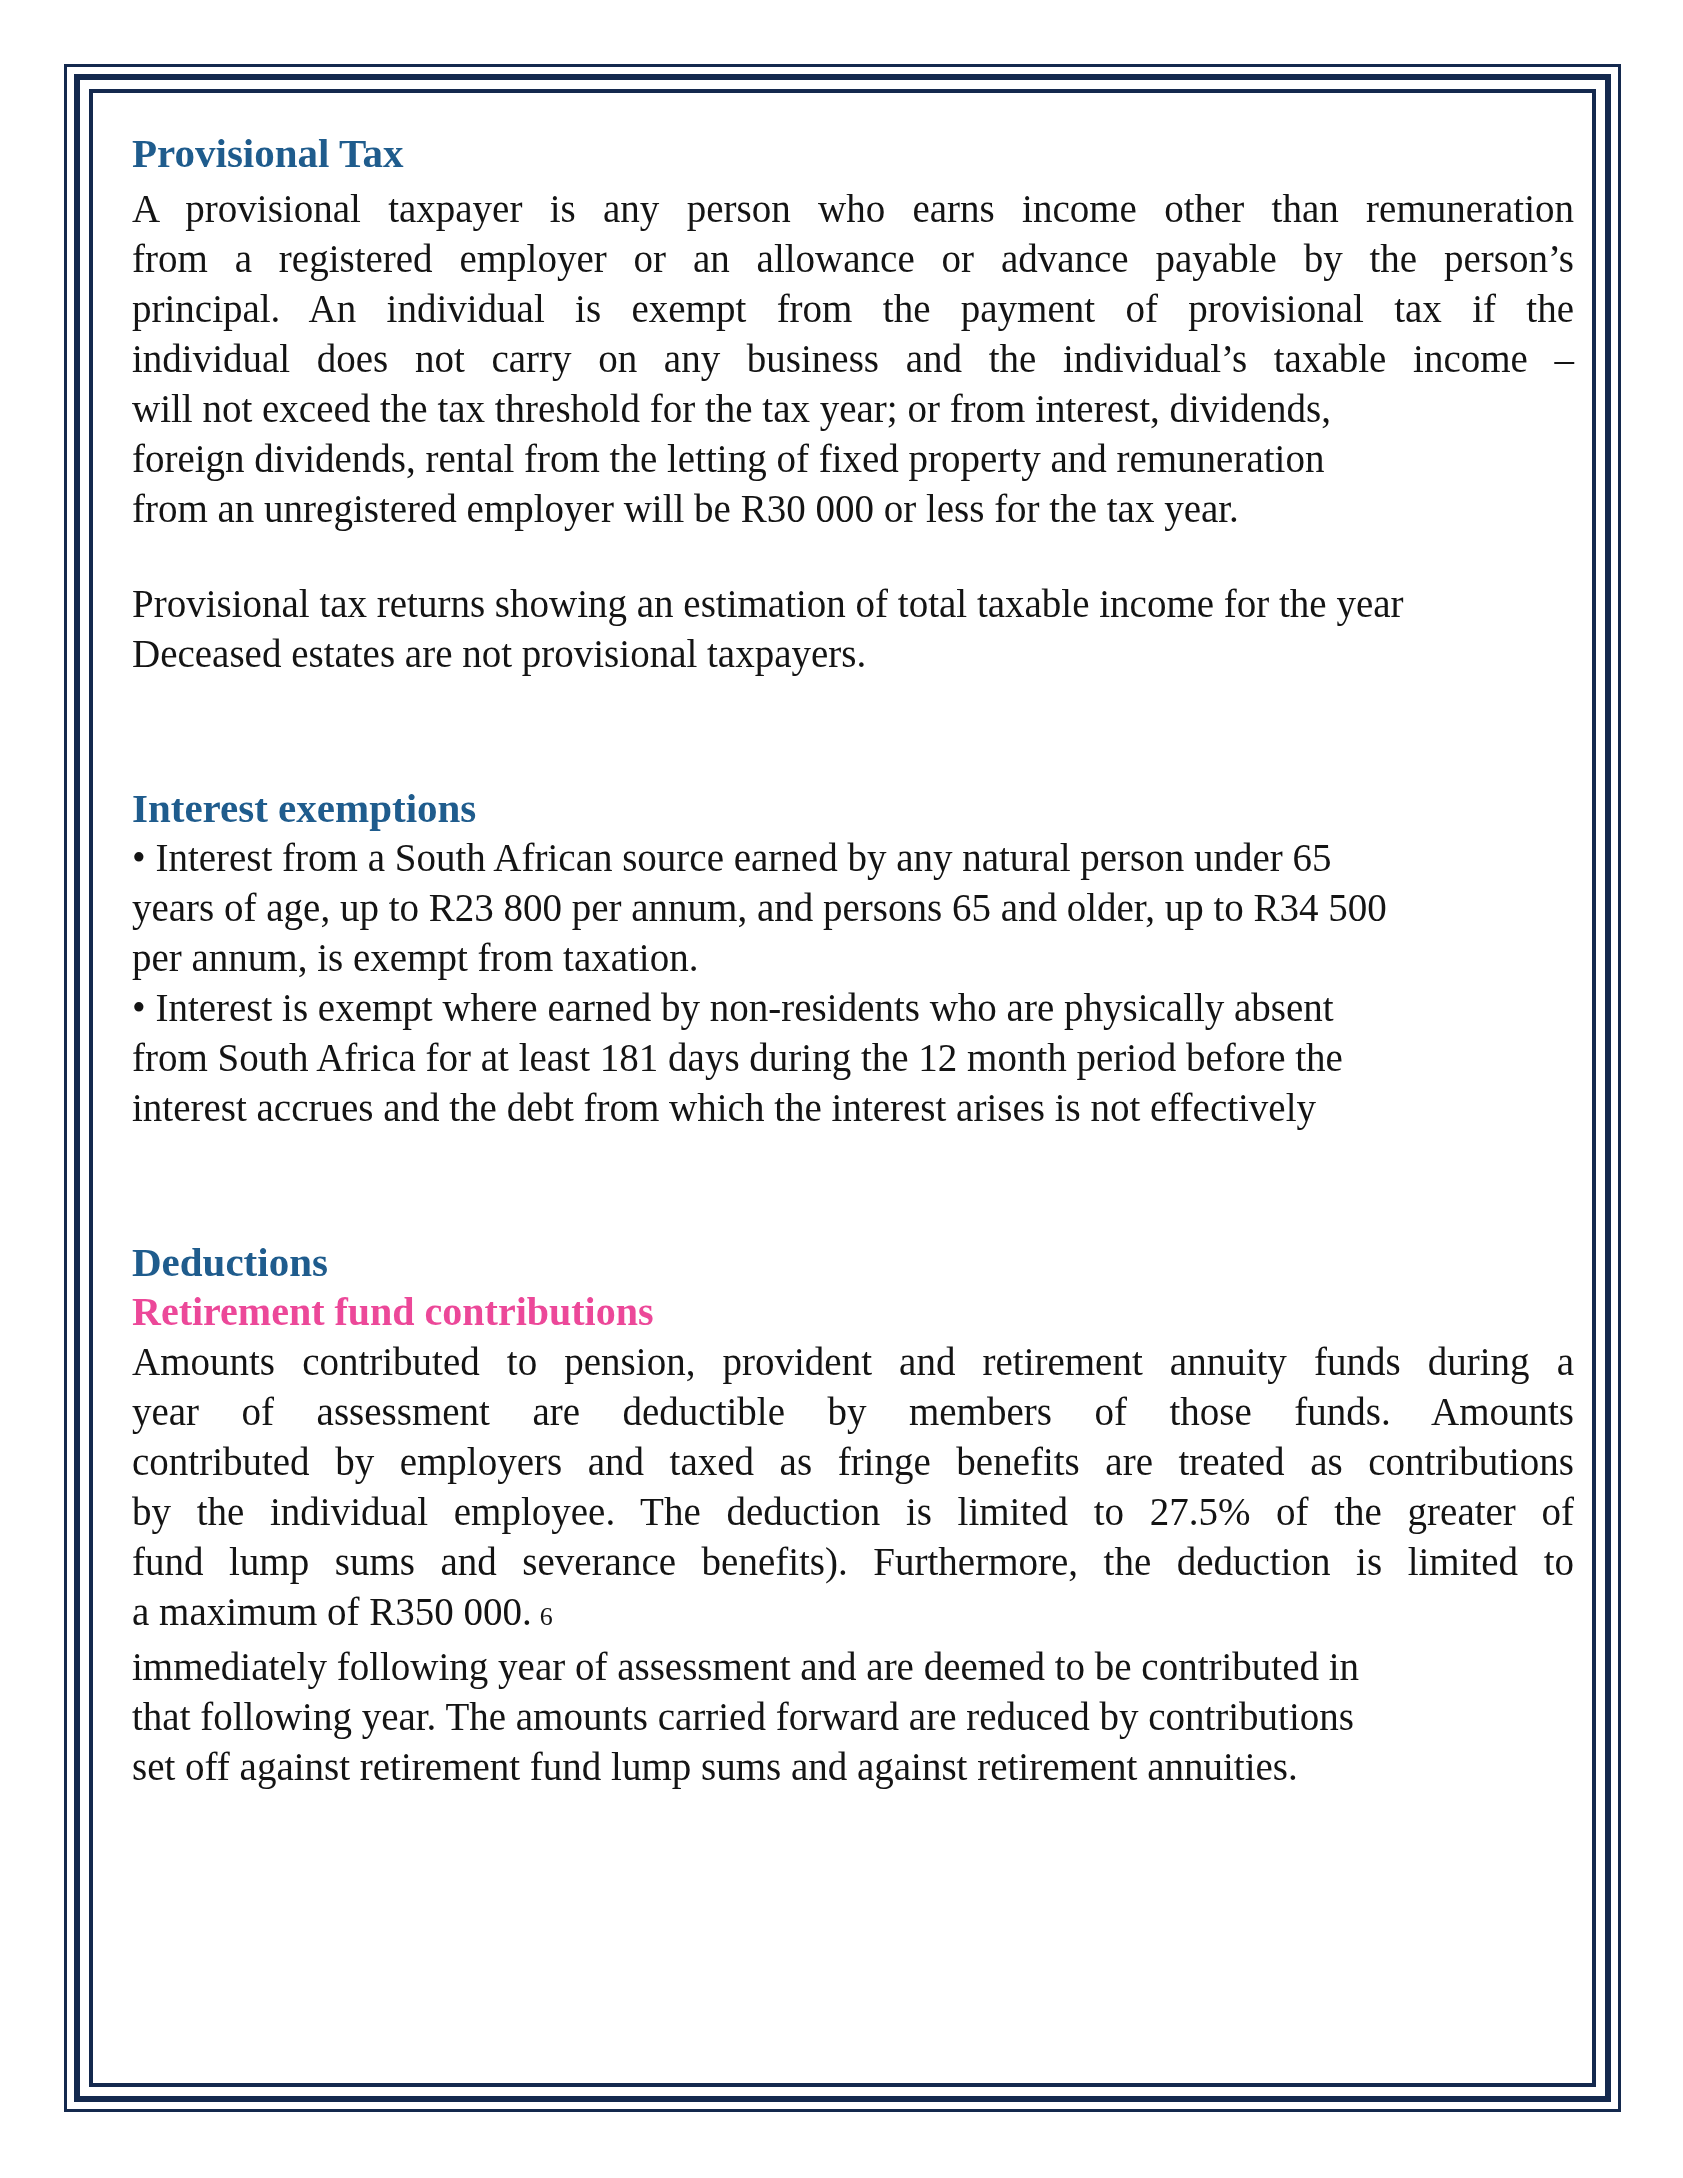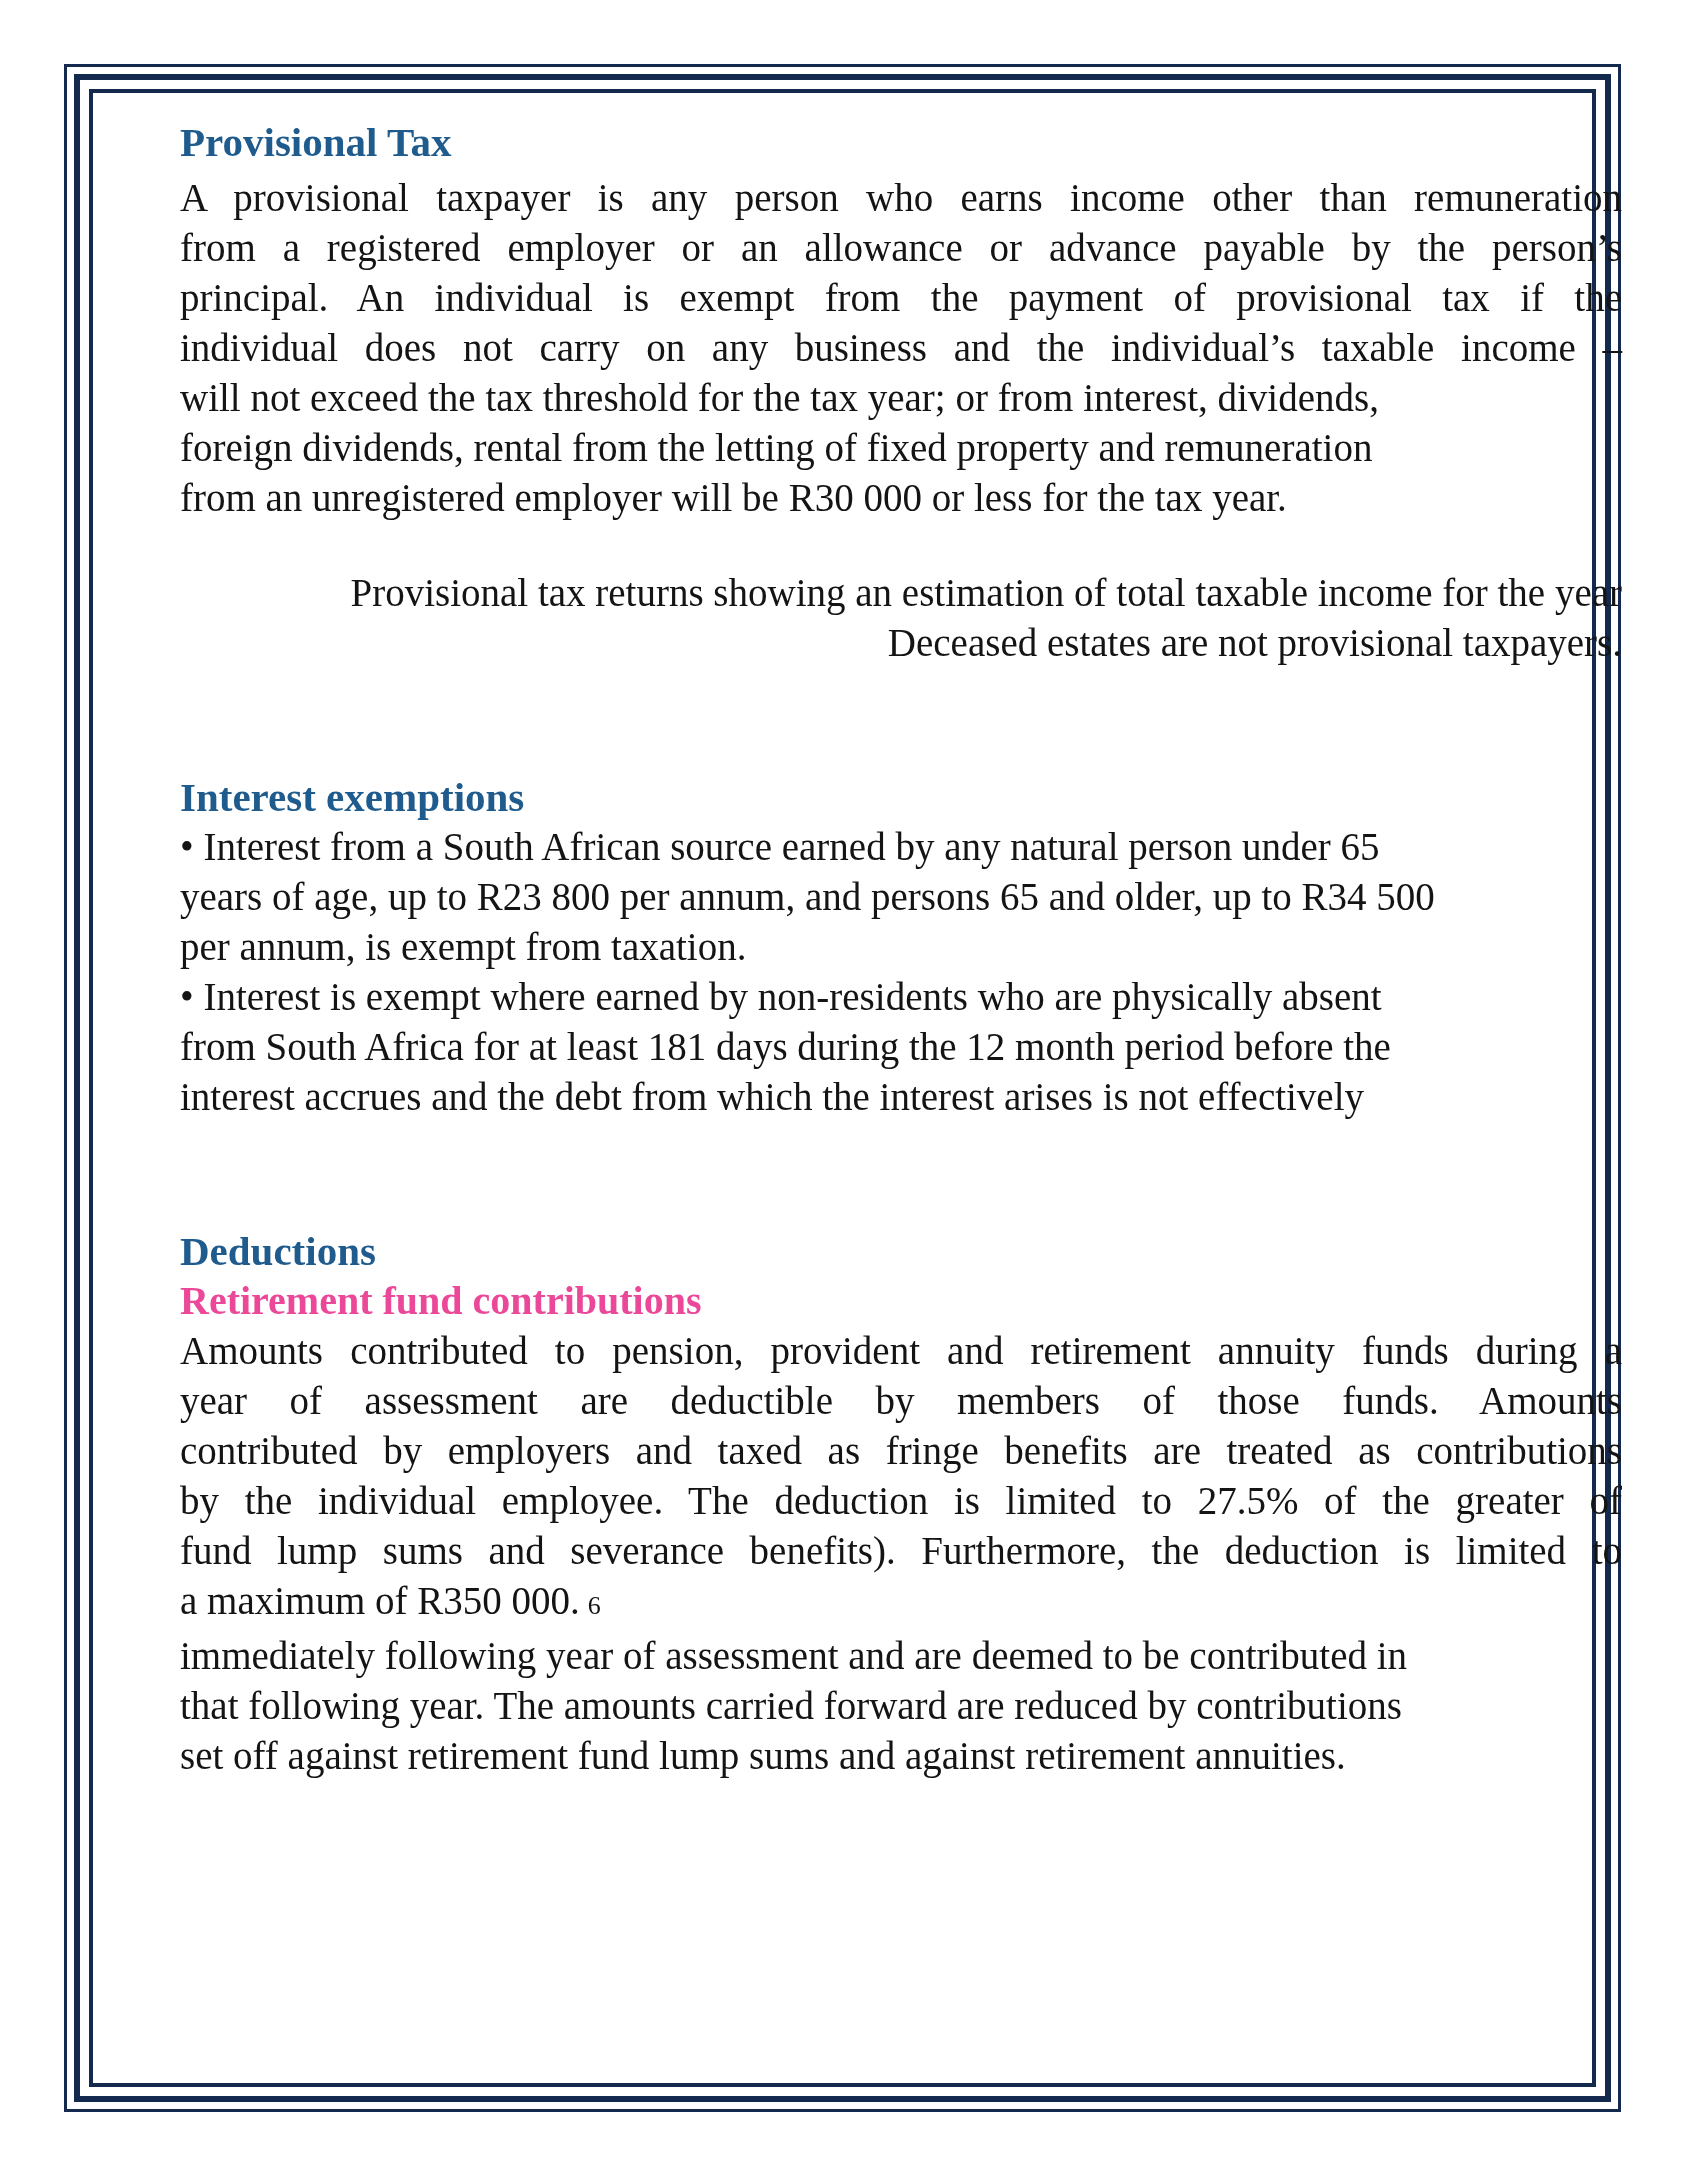--- a/index.html
+++ b/index.html
@@ -13,29 +13,29 @@
     width:1683px;height:2178px;
     background:#ffffff;
     font-family:"Liberation Serif","DejaVu Serif",serif;
     overflow:hidden;
   }
   .frame-outer{position:absolute;left:64px;top:64px;right:62px;bottom:66px;border:3px solid var(--navy);}
   .frame-middle{position:absolute;inset:7px;border:6px solid var(--navy);}
   .frame-inner{position:absolute;inset:9px;border:4px solid var(--navy);}
   .content{
     position:absolute;
-    left:132px;top:117px;width:1442px;
+    left:132px;top:128px;width:1442px;
     color:var(--ink);
-    font-size:39px;line-height:50px;margin-left:48px;
+    font-size:39px;line-height:50px;
   }
   .h-blue{color:var(--blue);font-weight:bold;font-size:41px;line-height:50px;}
   .sub-heading{font-weight:bold;font-size:40px;line-height:50px;color:#ec4899;}
   .para{margin:0;}
   .para-first{margin-top:6px;}
-  .para-gap1{margin-top:45px;text-align:right;}
+  .para-gap1{margin-top:45px;}
   .para-gap2{margin-top:104px;}
   .line{white-space:normal;}
   .line.j{text-align:justify;text-align-last:justify;}
   .footnote{font-size:26px;letter-spacing:1px;margin-left:8px;}
 </style>
 </head>
 <body>
 
 <div class="page">
 

